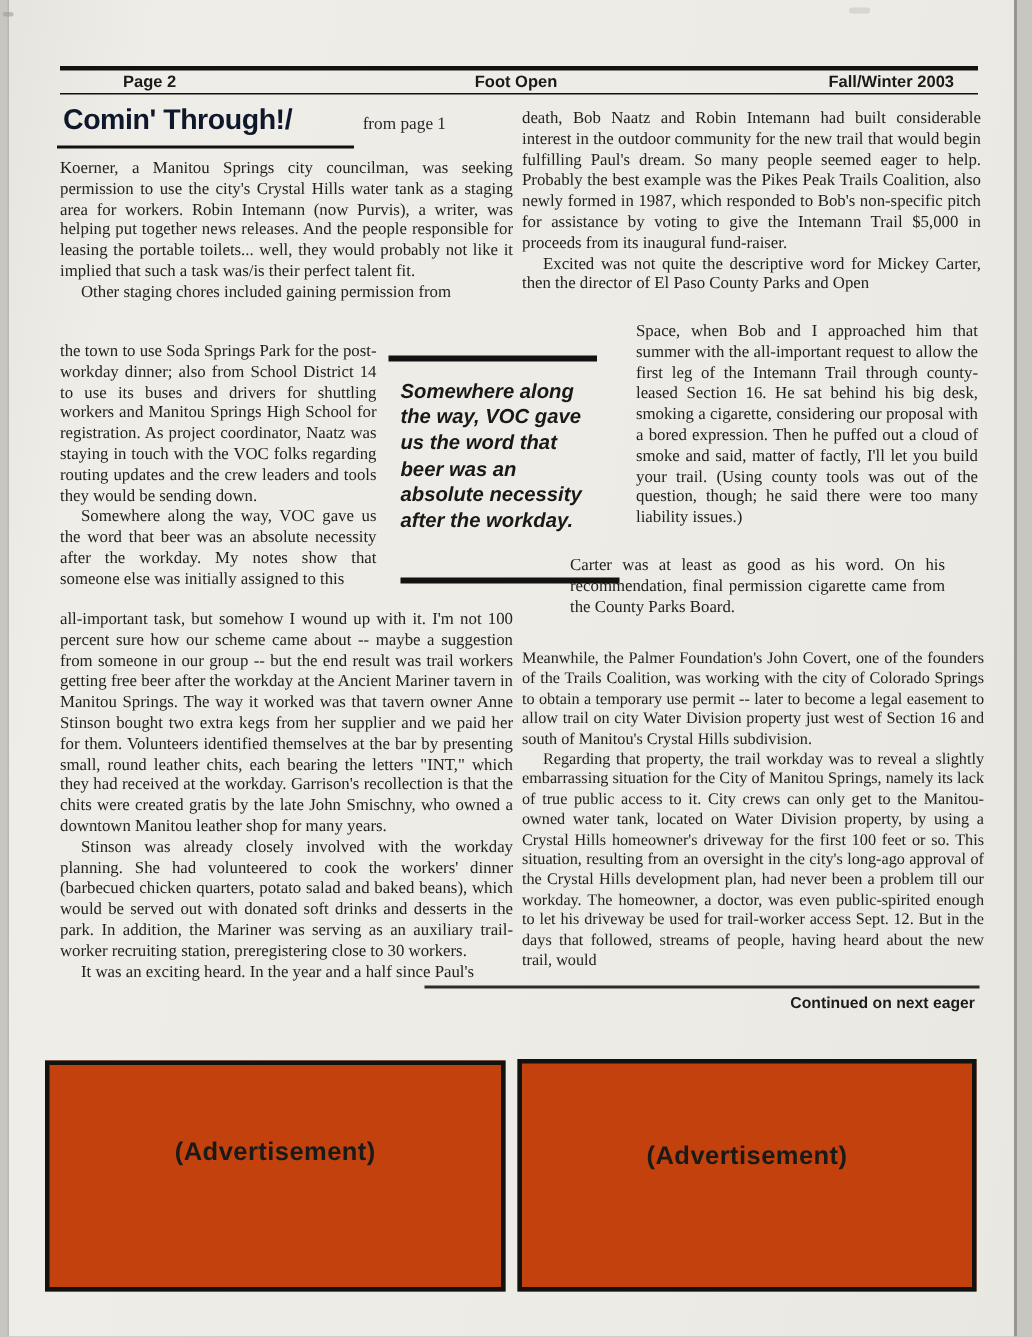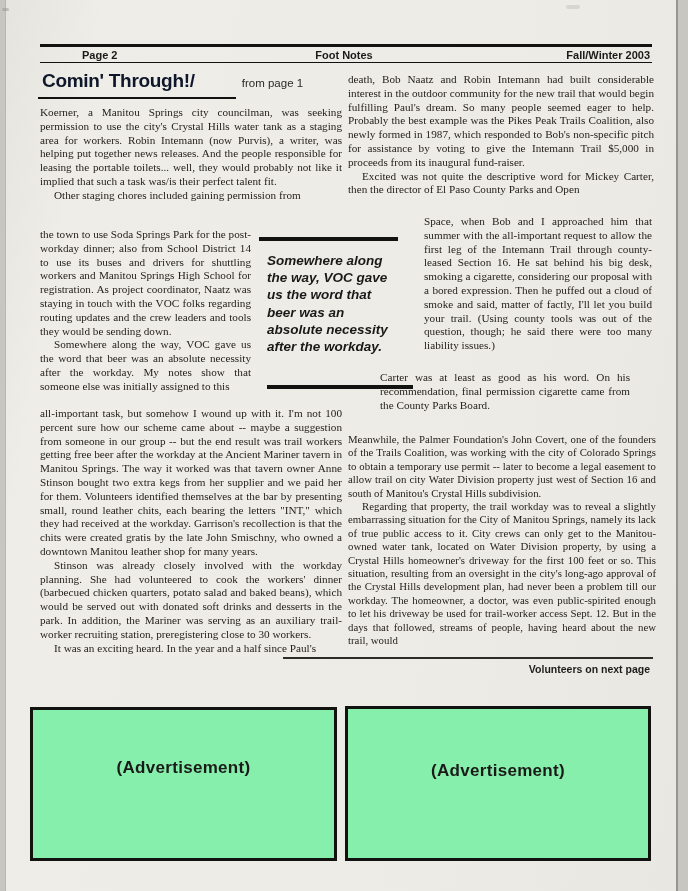--- a/index.html
+++ b/index.html
@@ -11,53 +11,53 @@
   .page{
     position:absolute;left:5px;top:0;right:10px;bottom:0;
     background:linear-gradient(100deg,#e6e4df,#efede8 12%,#edebe6 70%,#e9e7e2);
     border-left:1px solid #b9b7b2;
     border-right:2px solid #97958f;
   }
   .abs{position:absolute;}
   .rule{background:#121210;}
   .hdr-text{font-family:"Liberation Sans",sans-serif;font-weight:bold;font-size:11px;color:#1a1a18;}
   .title{font-family:"Liberation Sans",sans-serif;font-weight:bold;font-size:19px;color:#0f172a;letter-spacing:-0.3px;}
-  .title-from{font-family:Liberation Sans, sans-serif;font-weight:normal;font-size:11.5px;color:#2a2a28;margin-left:3px;padding-left:44px;}
+  .title-from{font-family:Liberation Serif, serif;font-weight:normal;font-size:11.5px;color:#2a2a28;margin-left:3px;padding-left:44px;}
   .body-band{color:#26221f;text-align:justify;}
   .fs-main{font-size:11.2px;line-height:13.8px;}
   .fs-narrow{font-size:11.2px;line-height:13.8px;}
   .fs-tight{font-size:10.8px;line-height:13.4px;}
   .body-band p{margin:0;}
   .body-band p.ind{text-indent:14px;}
   .pq-text{
     font-family:"Liberation Sans",sans-serif;font-weight:bold;font-style:italic;
     font-size:13.5px;line-height:17.2px;color:#191917;text-align:left;
   }
   .cont-note{font-family:"Liberation Sans",sans-serif;font-weight:bold;font-size:10.5px;color:#1c1c1a;}
   .ad-box{
-    position:absolute;border:3px solid #121210;background:#86efac;
+    position:absolute;border:3px solid #121210;background:#c2410c;
   }
   .ad-label{
     margin-top:48px;text-align:center;
     font-family:"Liberation Sans",sans-serif;font-weight:bold;font-size:17px;color:#1a1a18;letter-spacing:0.3px;
   }
   .artifact{position:absolute;background:#9b9994;opacity:0.55;border-radius:2px;}
 </style>
 </head>
 <body>
 
 <div class="page"></div>
 
 <div class="artifact" style="left:2px;top:8px;width:7px;height:3px;"></div>
 <div class="artifact" style="left:566px;top:5px;width:14px;height:4px;opacity:0.25;"></div>
 
 <div class="abs rule" style="left:40px;top:44px;width:612px;height:3px;"></div>
 <div class="abs hdr-text" style="left:42px;top:49px;margin-left:40px;">Page 2</div>
-<div class="abs hdr-text" style="left:0;top:49px;width:688px;text-align:center;">Foot Notes</div>
-<div class="abs hdr-text" style="right:38px;top:49px;">Fall/Winter 2003</div>
+<div class="abs hdr-text" style="left:0;top:49px;width:688px;text-align:center;">Foot Open</div>
+<div class="abs hdr-text" style="right:52px;top:49px;">Fall/Winter 2003</div>
 <div class="abs rule" style="left:40px;top:62px;width:612px;height:1px;"></div>
 
 <div class="abs" style="left:42px;top:70px;white-space:nowrap;">
   <span class="title">Comin' Through!/</span><span class="title-from">from page 1</span>
 </div>
 <div class="abs rule" style="left:38px;top:97px;width:198px;height:2px;"></div>
 
 <div class="abs body-band fs-main" style="left:40px;top:106px;width:302px;">
   <p>Koerner, a Manitou Springs city councilman, was seeking permission to use the city's Crystal Hills water tank as a staging area for workers. Robin Intemann (now Purvis), a writer, was helping put together news releases. And the people responsible for leasing the portable toilets... well, they would probably not like it implied that such a task was/is their perfect talent fit.</p>
   <p class="ind">Other staging chores included gaining permission from</p>
@@ -85,20 +85,20 @@
 <div class="abs body-band fs-tight" style="left:348px;top:392px;width:308px;max-height:246px;overflow:hidden;margin-top:41px;">
   <p>Meanwhile, the Palmer Foundation's John Covert, one of the founders of the Trails Coalition, was working with the city of Colorado Springs to obtain a temporary use permit -- later to become a legal easement to allow trail on city Water Division property just west of Section 16 and south of Manitou's Crystal Hills subdivision.</p>
   <p class="ind">Regarding that property, the trail workday was to reveal a slightly embarrassing situation for the City of Manitou Springs, namely its lack of true public access to it. City crews can only get to the Manitou-owned water tank, located on Water Division property, by using a Crystal Hills homeowner's driveway for the first 100 feet or so. This situation, resulting from an oversight in the city's long-ago approval of the Crystal Hills development plan, had never been a problem till our workday. The homeowner, a doctor, was even public-spirited enough to let his driveway be used for trail-worker access Sept. 12. But in the days that followed, streams of people, having heard about the new trail, would</p>
 </div>
 
 <div class="abs rule" style="left:259px;top:237px;width:139px;height:4px;"></div>
 <div class="abs pq-text" style="left:267px;top:252px;width:130px;">Somewhere along the way, VOC gave us the word that beer was an absolute necessity after the workday.</div>
 <div class="abs rule" style="left:267px;top:385px;width:146px;height:4px;"></div>
 
 <div class="abs" style="left:283px;top:657px;width:370px;height:2px;background:#2e2c29;"></div>
-<div class="abs cont-note" style="right:38px;top:663px;">Volunteers on next page</div>
+<div class="abs cont-note" style="right:38px;top:663px;">Continued on next eager</div>
 
 <div class="ad-box" style="left:30px;top:707px;width:301px;height:148px;">
   <div class="ad-label">(Advertisement)</div>
 </div>
 <div class="ad-box" style="left:345px;top:706px;width:300px;height:149px;">
   <div class="ad-label" style="margin-top:52px;">(Advertisement)</div>
 </div>
 
 </body></html>

